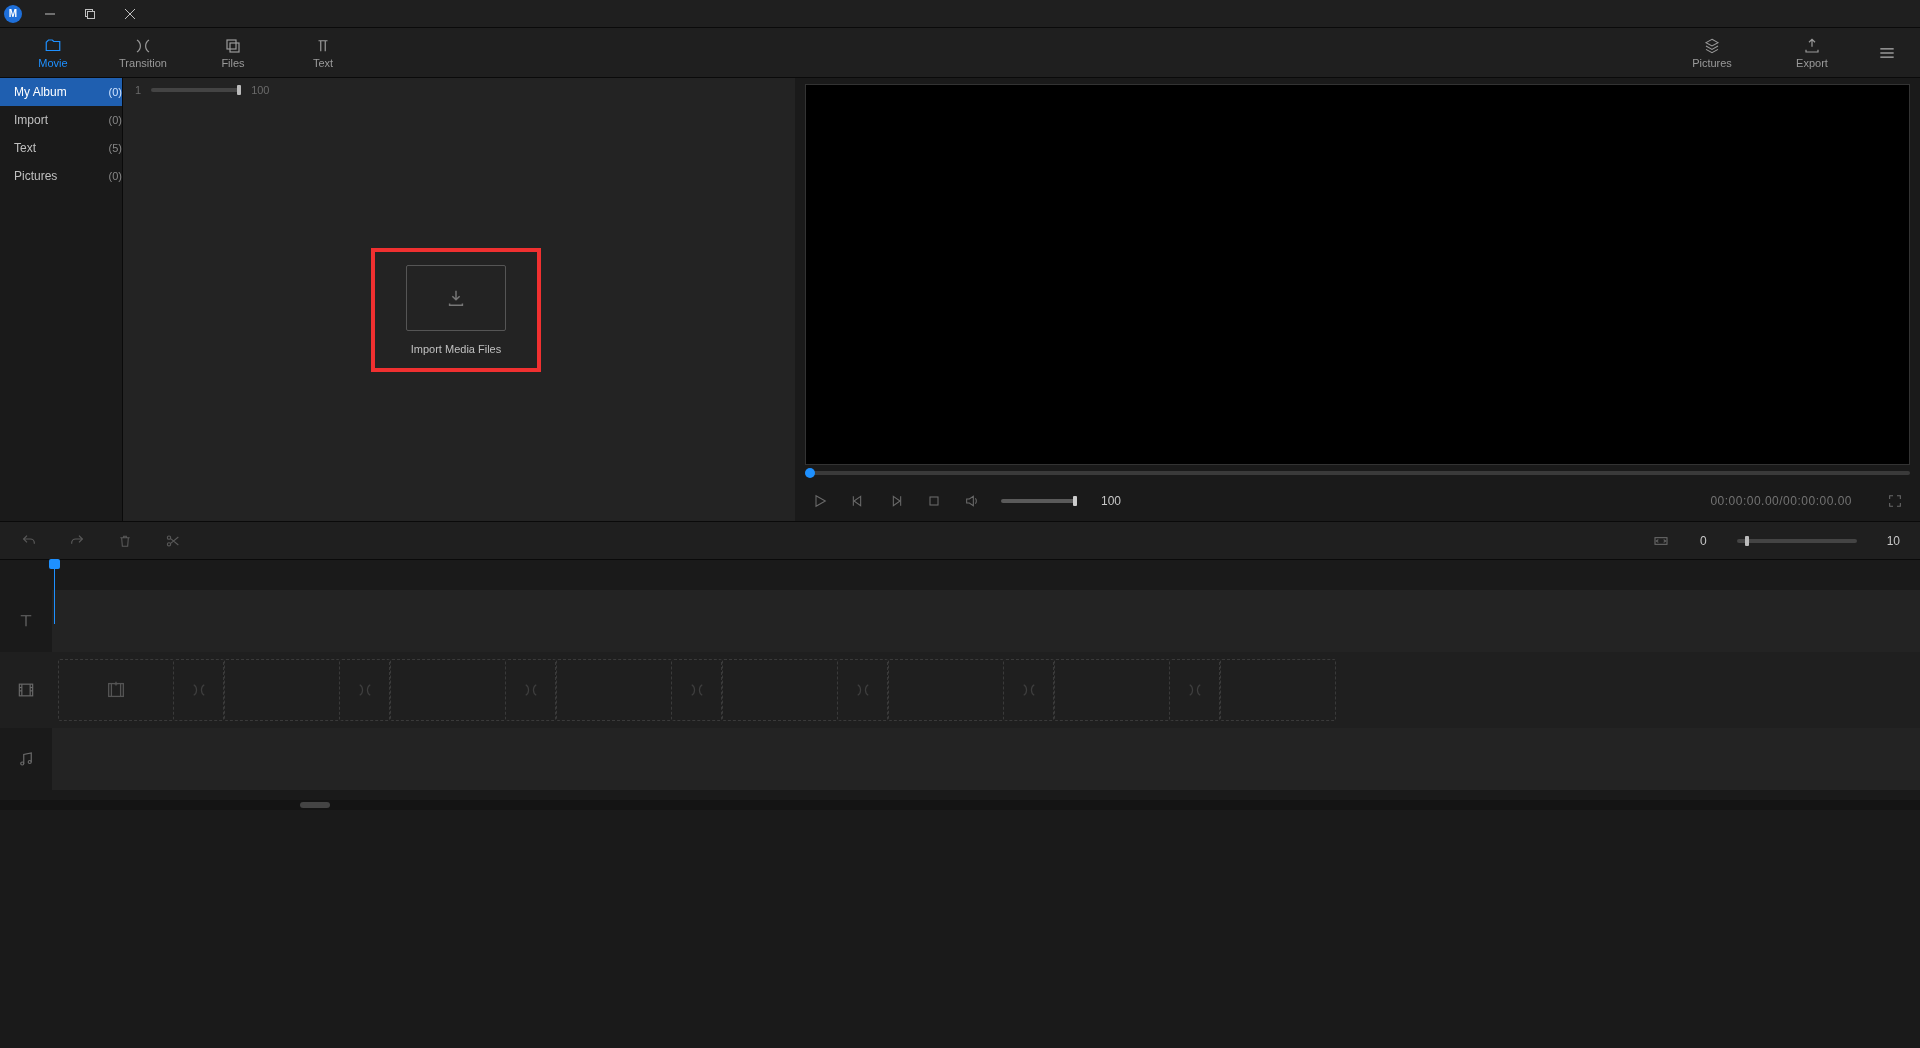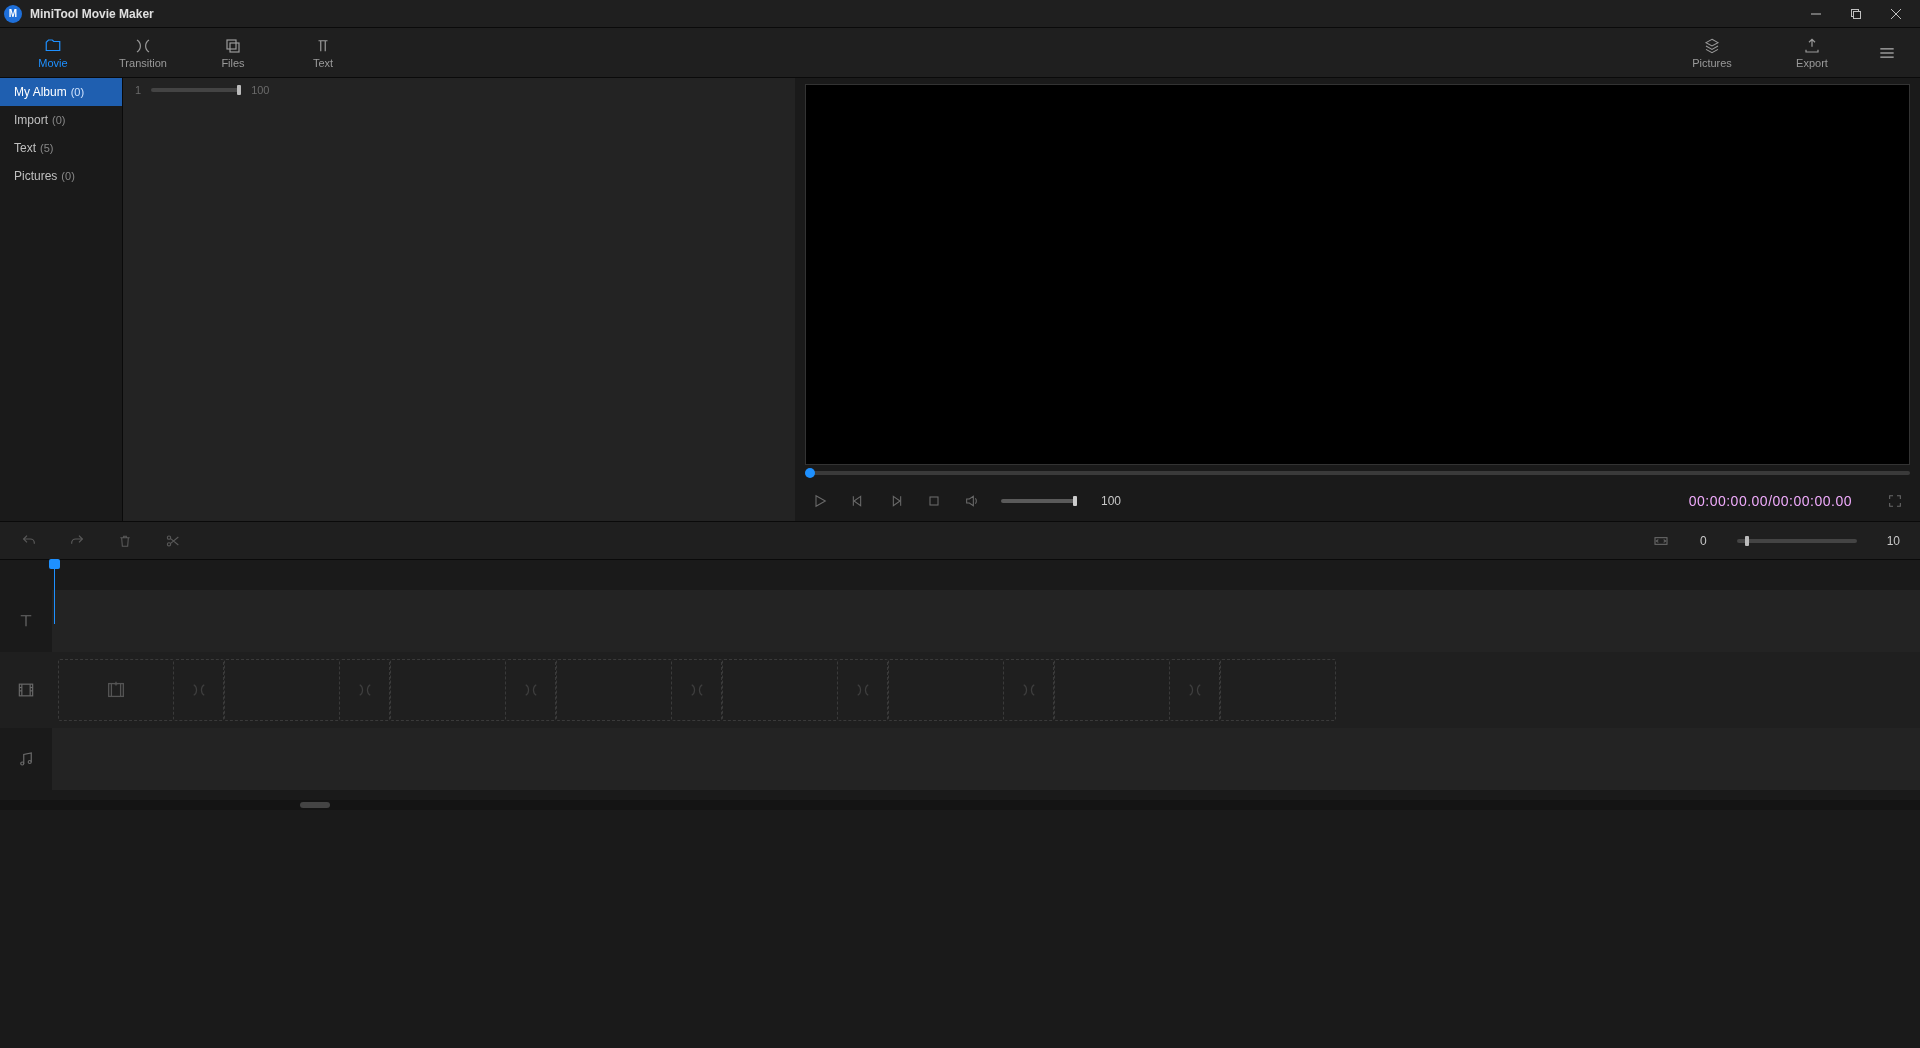--- a/index.html
+++ b/index.html
@@ -92,20 +92,21 @@
   flex-direction: column;
 }
 .sidebar-item {
   height: 28px;
   display: flex;
   align-items: center;
   padding-left: 14px;
   font-size: 12px;
   color: #c0c0c0;
   cursor: pointer;
+  justify-content: space-between;
 }
 .sidebar-item.active {
   background: #1f5fb0;
   color: #fff;
 }
 .sidebar-item .count {
   color: #888;
   margin-left: 4px;
   font-size: 11px;
 }
@@ -231,21 +232,21 @@
   position: absolute;
   right: 0;
   top: -3px;
   width: 4px;
   height: 10px;
   background: #ccc;
   border-radius: 1px;
 }
 .vol-val { font-size: 12px; color: #c8c8c8; margin-left:4px;}
 .pc-spacer { flex: 1; }
-.time-display { font-size: 14px; color: #f0abfc; letter-spacing: 0.5px; }
+.time-display { font-size: 12px; color: #737373; letter-spacing: 0.5px; }
 .fs-btn { color: #6a6a6a; width: 18px; margin-left: 14px; }
 .timeline-toolbar {
   height: 38px;
   background: #1f1f1f;
   display: flex;
   align-items: center;
   padding: 0 20px;
   gap: 30px;
   border-bottom: 1px solid #0a0a0a;
 }
@@ -360,21 +361,20 @@
   width: 30px;
   background: #444;
   border-radius: 3px;
 }
 </style>
 </head>
 <body>
 
 <div class="title-bar">
   <div class="app-logo">M</div>
-  <div class="app-title">MiniTool Movie Maker</div>
   <div class="window-controls">
     <div class="win-btn">
       <svg viewBox="0 0 12 12">
           <line x1="1" y1="6" x2="11" y2="6" stroke="currentColor" stroke-width="1"></line>
         </svg>
     </div>
     <div class="win-btn">
       <svg viewBox="0 0 12 12">
           <rect x="1.5" y="1.5" width="7" height="7" fill="none" stroke="currentColor" stroke-width="1"></rect>
           <rect x="3.5" y="3.5" width="7" height="7" fill="#1f1f1f" stroke="currentColor" stroke-width="1"></rect>
@@ -461,20 +461,31 @@
     </div>
   </div>
 
   <div class="media-panel">
     <div class="zoom-row">
       <span class="zmin">1</span>
       <div class="zoom-slider">
         <div class="zthumb"></div>
       </div>
       <span class="zmax">100</span>
+    </div>
+    <div class="import-box-wrap">
+      <div class="import-inner">
+        <div class="import-rect">
+          <svg viewBox="0 0 24 24" fill="none" stroke="currentColor" stroke-width="1.6">
+              <path d="M12 4v10M8 10l4 4 4-4"></path>
+              <path d="M5 18v2h14v-2"></path>
+            </svg>
+        </div>
+        <div class="import-label">Import Media Files</div>
+      </div>
     </div>
   </div>
 
   <div class="preview-panel">
     <div class="preview-video"></div>
     <div class="seek-bar">
       <div class="seek-track"></div>
       <div class="seek-thumb"></div>
     </div>
     <div class="player-controls">

